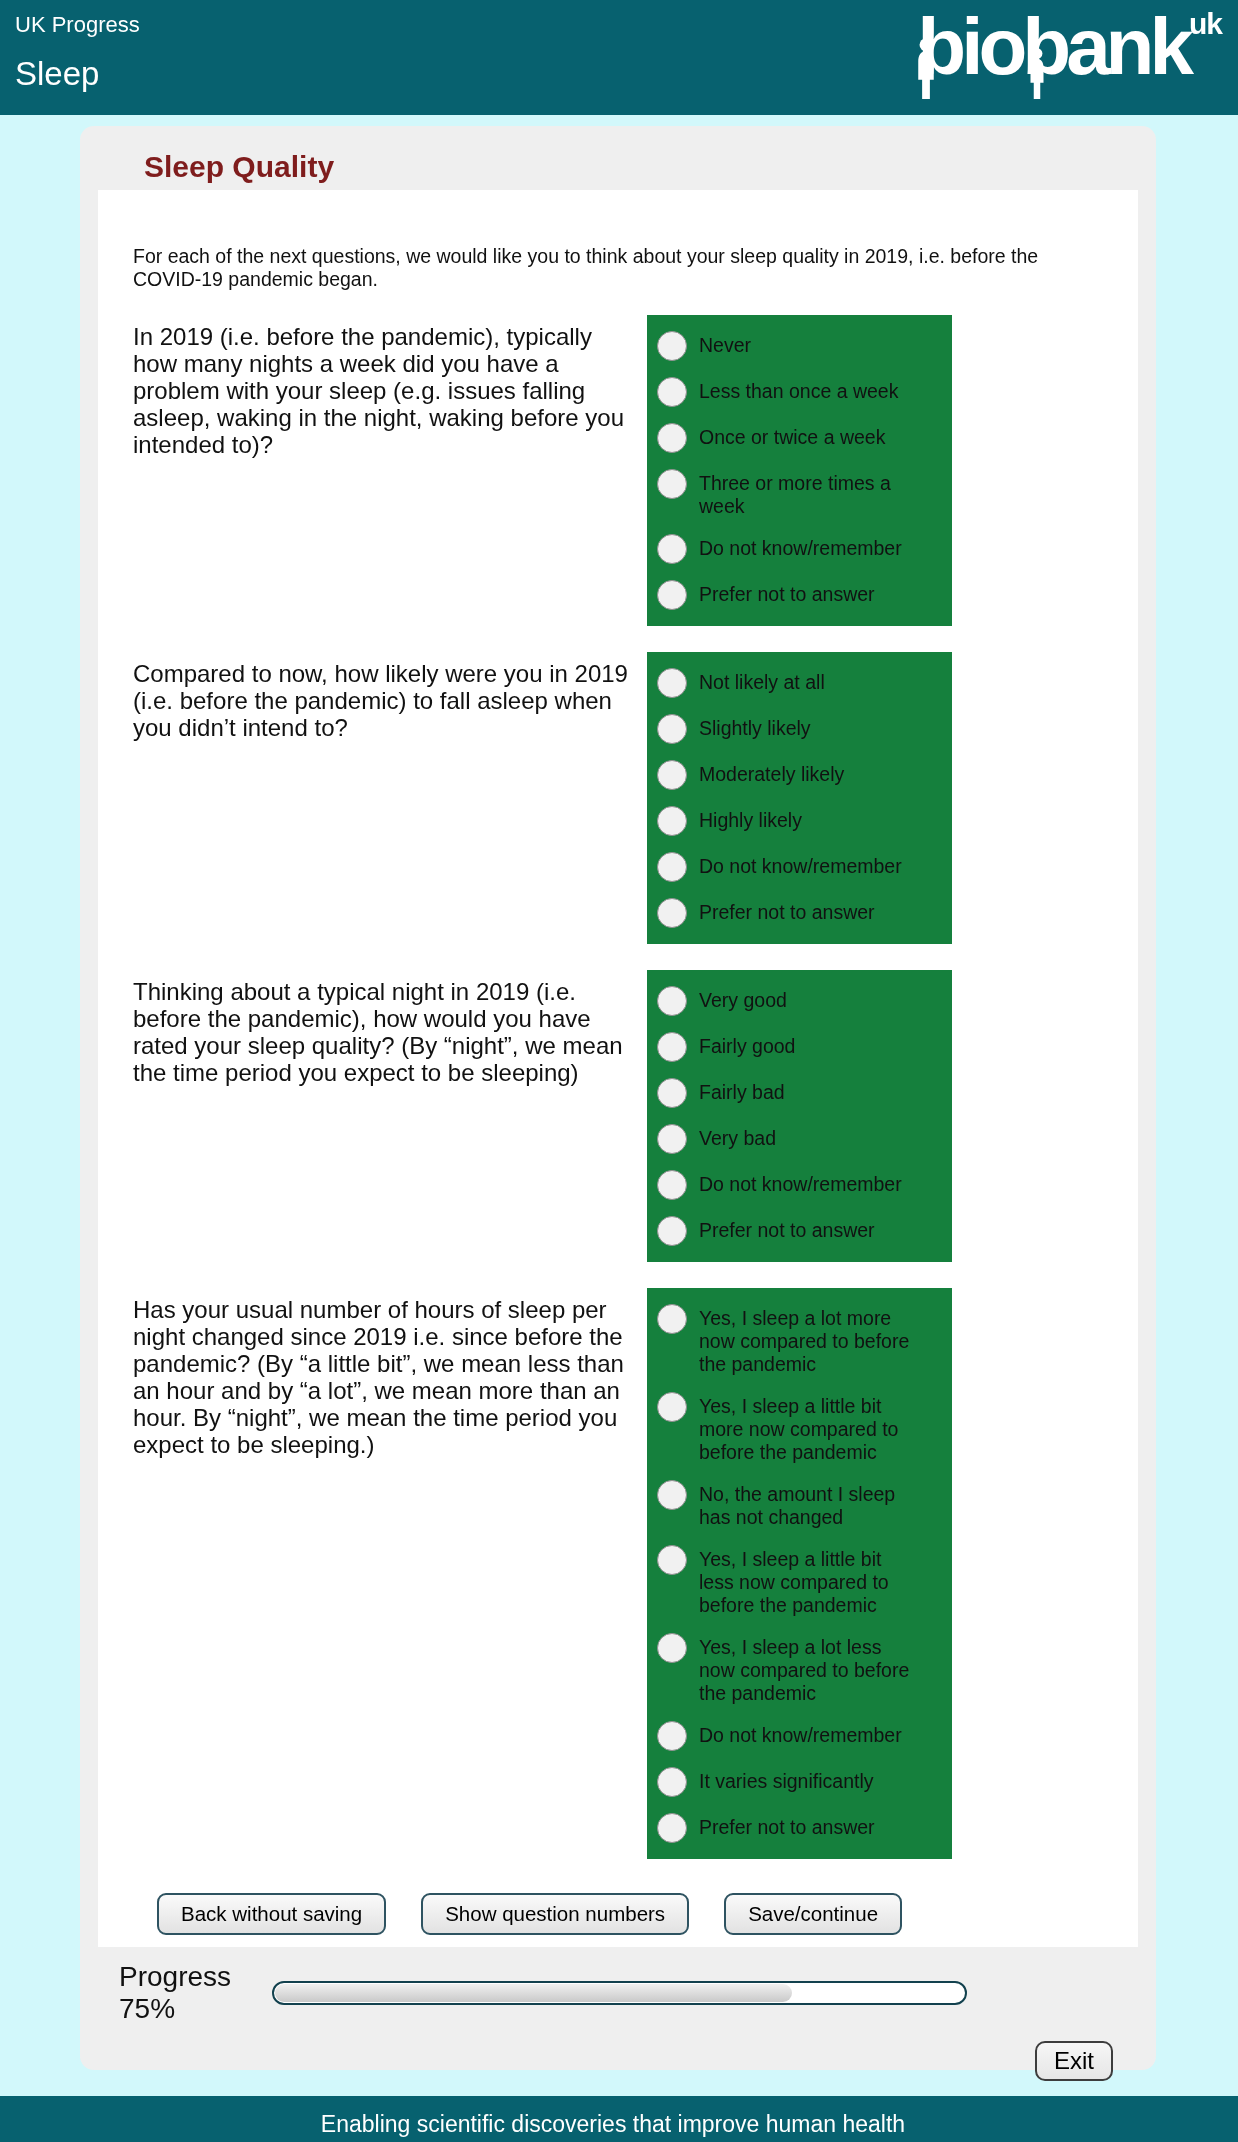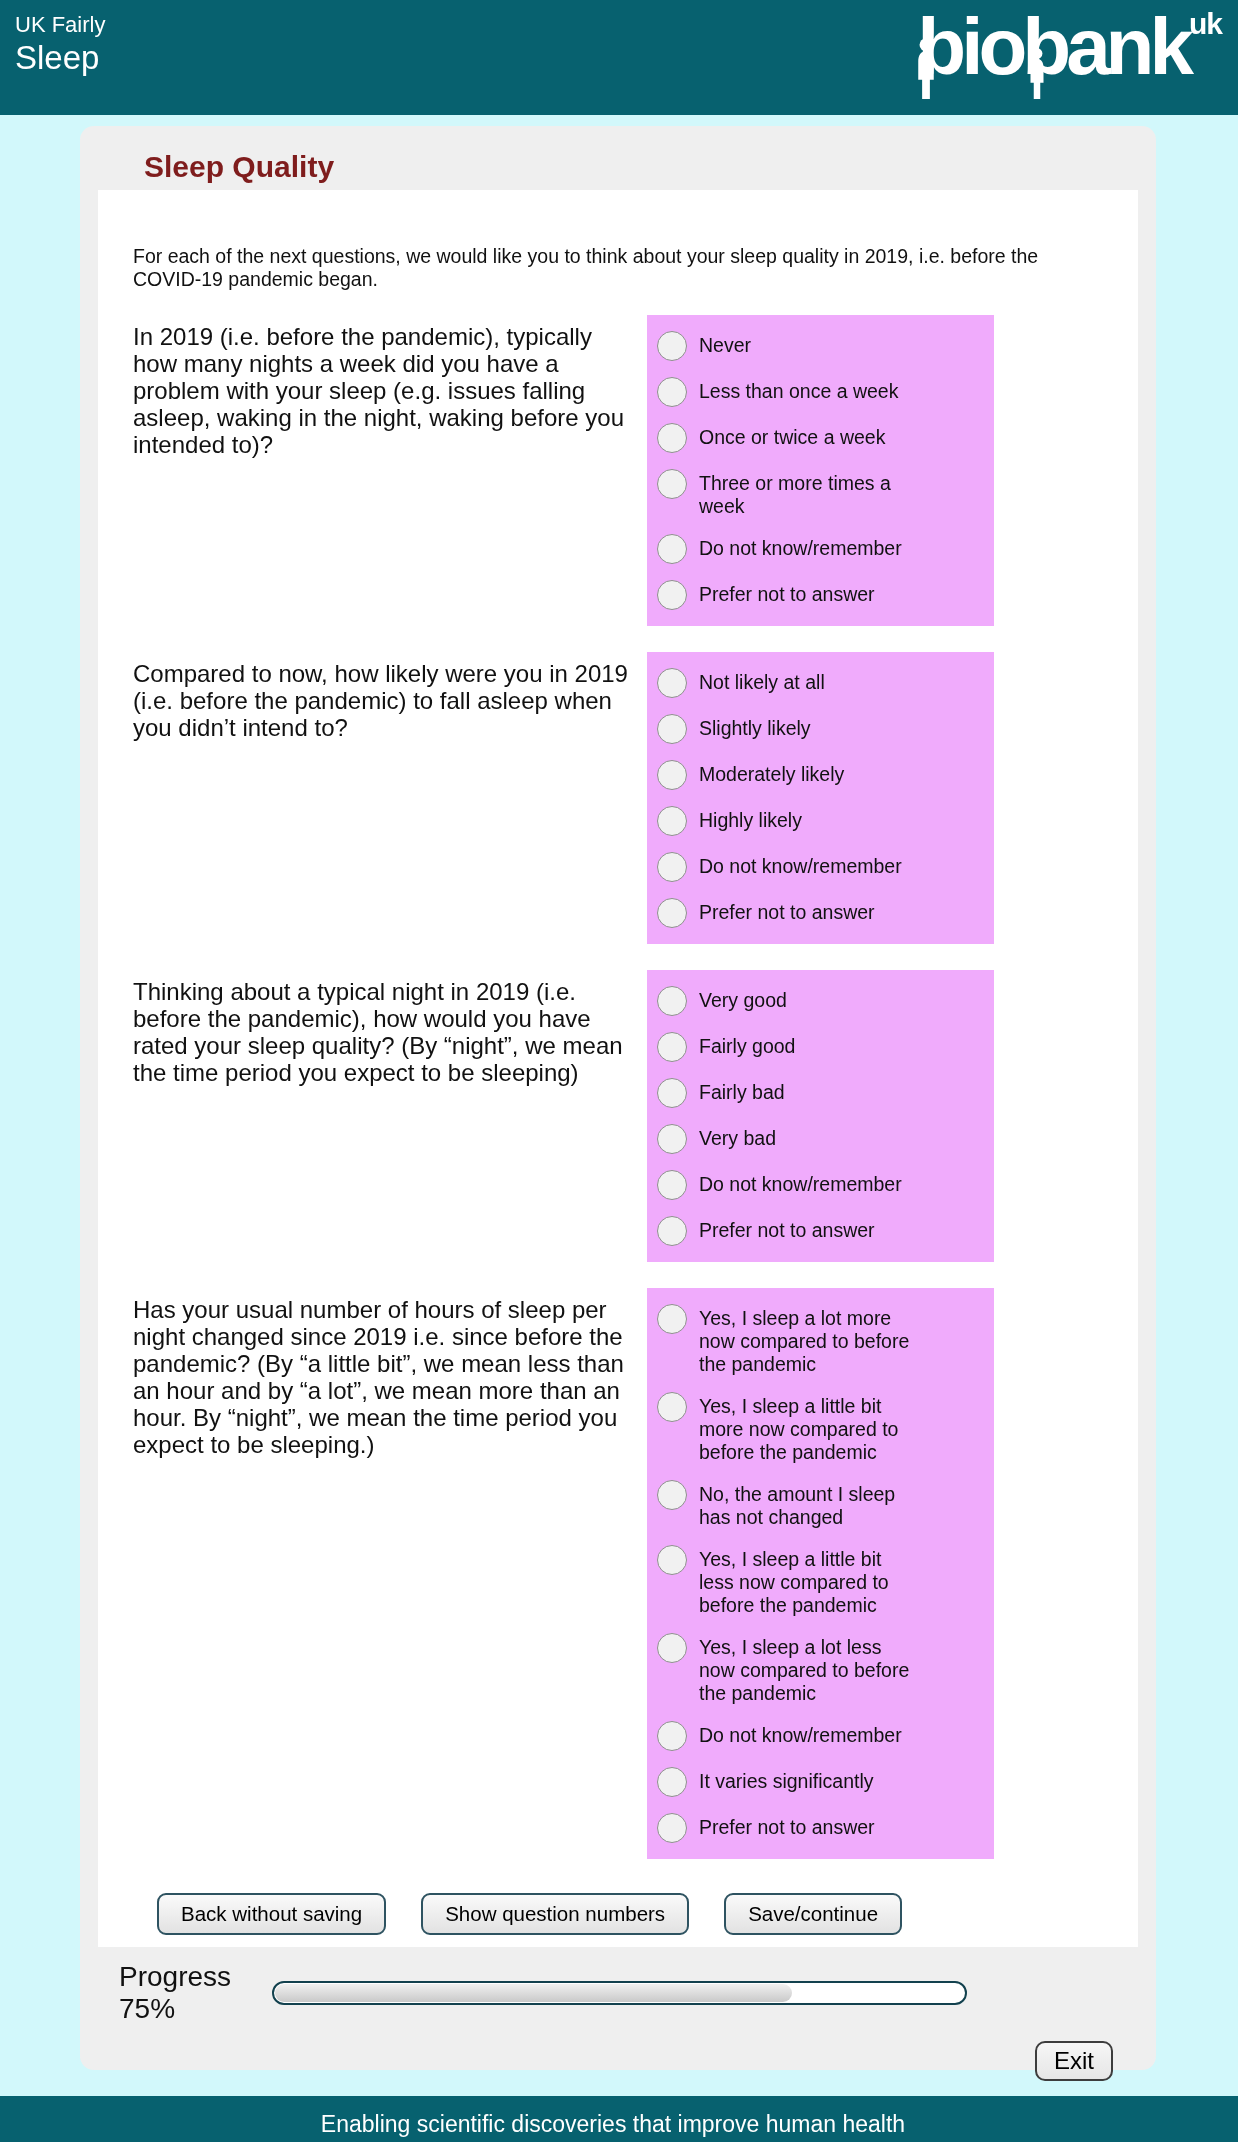--- a/index.html
+++ b/index.html
@@ -10,21 +10,21 @@
     background:#d2f8fb; color:#111;
   }
 
   
   .header {
     height:115px; background:#07616f;
     display:flex; justify-content:space-between; align-items:flex-start;
   }
   .header-left { padding:12px 0 0 15px; color:#fff; }
   .app-title { font-size:22px; line-height:1.2; }
-  .survey-title { font-size:33px; line-height:1.2; margin-top:0; }
+  .survey-title { font-size:33px; line-height:1.2; margin-top:16px; }
   .logo {
     position:relative; color:#fff; font-weight:700;
     font-size:80px; line-height:94px; letter-spacing:-5px;
     padding-right:16px; white-space:nowrap;
   }
   .logo-uk { font-size:30px; letter-spacing:-1px; position:relative; top:-40px; left:0px; }
   .logo svg { position:absolute; fill:#fff; }
   .sil-1 { left:-4px; bottom:12px; }
   .sil-2 { right:190px; bottom:12px; }
 
@@ -36,21 +36,21 @@
   .card-title {
     color:#7f1d1d; font-size:30px; font-weight:700;
     padding:24px 0 0 64px; height:64px;
   }
   .panel { background:#fff; margin:0 18px; height:1757px; padding:35px; }
   .intro { font-size:19.5px; line-height:23px; margin:20px 0 0 0; max-width:965px; }
 
   .q-row { display:flex; margin-top:26px; align-items:flex-start; }
   .q-row:first-child { margin-top:24px; }
   .q-text { width:505px; font-size:24px; line-height:27px; padding-top:8px; }
-  .opt-box { margin-left:9px; width:347px; background:#f0abfc; padding:8px 0; }
+  .opt-box { margin-left:9px; width:305px; background:#15803d; padding:8px 0; }
   .opt-row { display:flex; align-items:flex-start; padding:8px 14px 8px 10px; gap:12px; cursor:pointer; }
   .radio {
     width:30px; height:30px; border-radius:50%; flex:none;
     background:#f1f1f1; border:1px solid #8f8f8f;
   }
   .opt-label { font-size:19.5px; line-height:23px; padding-top:3px; max-width:222px; }
 
   .buttons-row { display:flex; gap:35px; margin:34px 0 0 24px; }
   .btn {
     font-family:inherit; font-size:20.5px; color:#000;
@@ -81,21 +81,21 @@
     margin-top:26px; height:57px; background:#07616f;
     display:flex; align-items:center; justify-content:center; padding-right:12px;
   }
   .footer-text { color:#fff; font-size:23px; }
 </style>
 </head>
 <body>
 
 <div class="header">
   <div class="header-left">
-    <div class="app-title">UK Fairly</div>
+    <div class="app-title">UK Progress</div>
     <div class="survey-title">Sleep</div>
   </div>
   <div class="logo">
     <svg class="sil-1" width="26" height="62" viewBox="0 0 20 48">
         <circle cx="10" cy="6" r="5"></circle>
         <path d="M10 11c-4 0-6 3-6 8v14h3v15h6V33h3V19c0-5-2-8-6-8z"></path>
       </svg>
     <svg class="sil-2" width="22" height="52" viewBox="0 0 20 48">
         <circle cx="10" cy="6" r="5"></circle>
         <path d="M10 11c-4 0-6 3-6 8v14h3v15h6V33h3V19c0-5-2-8-6-8z"></path>

